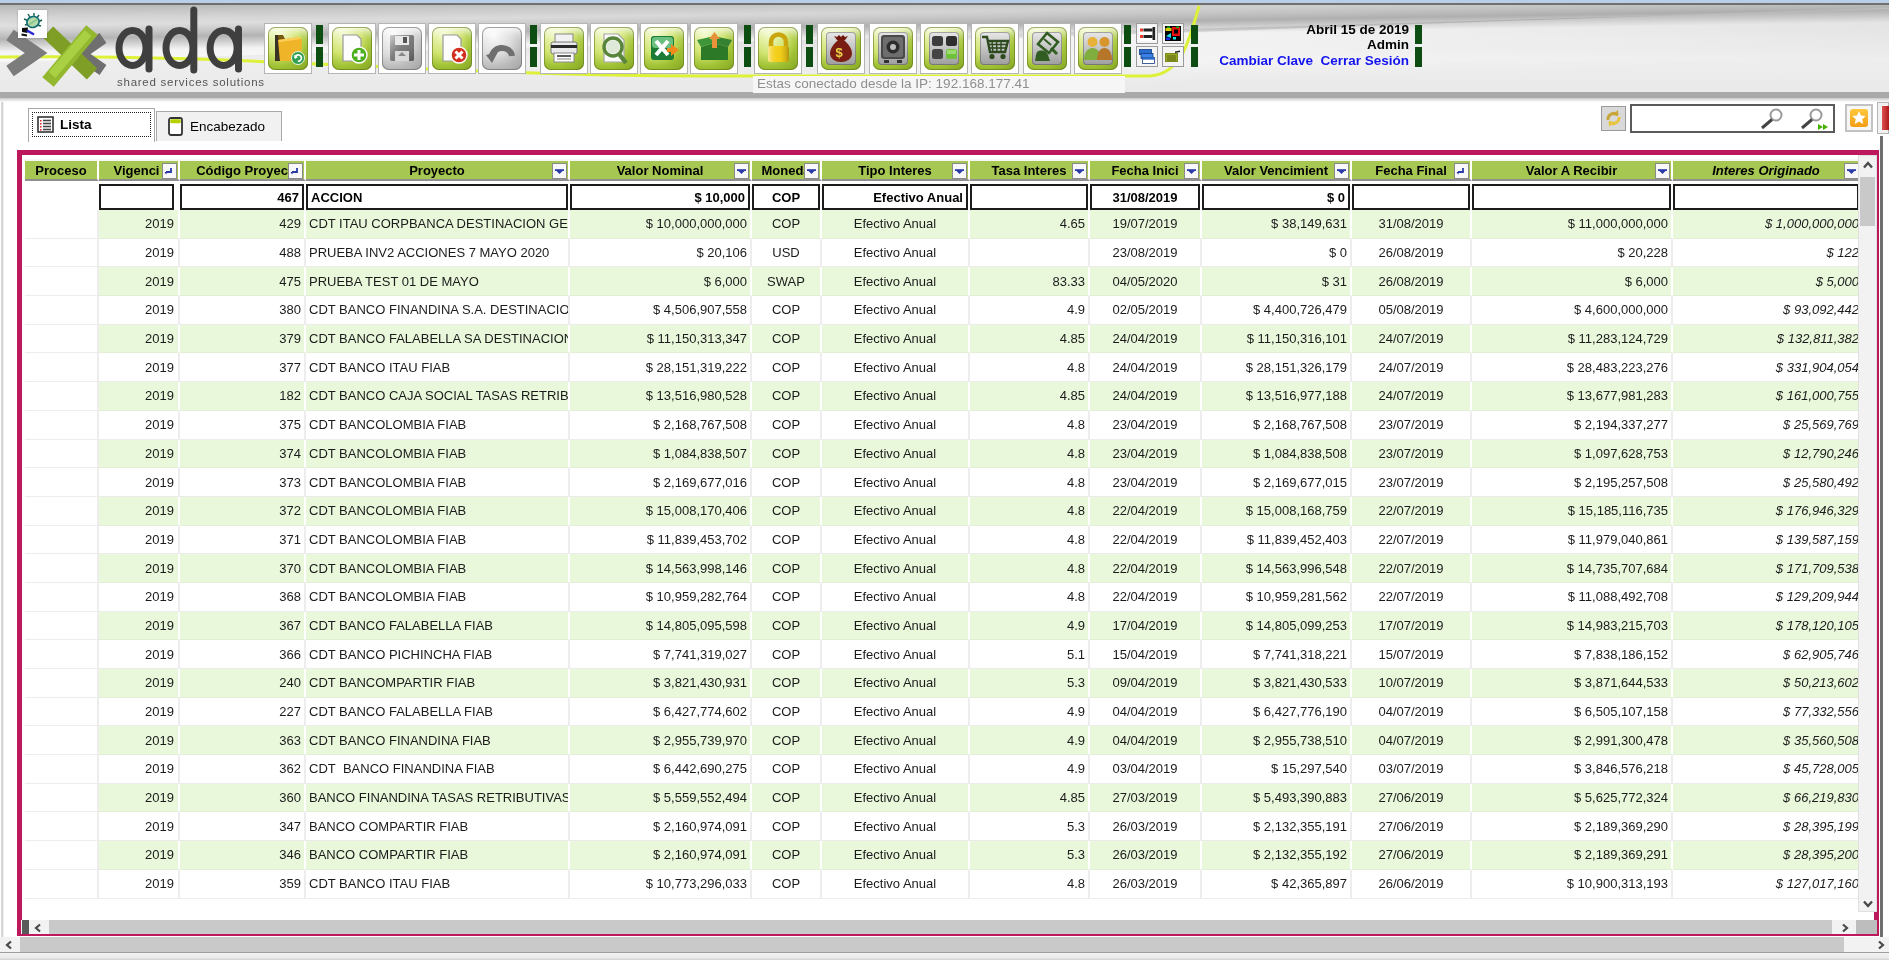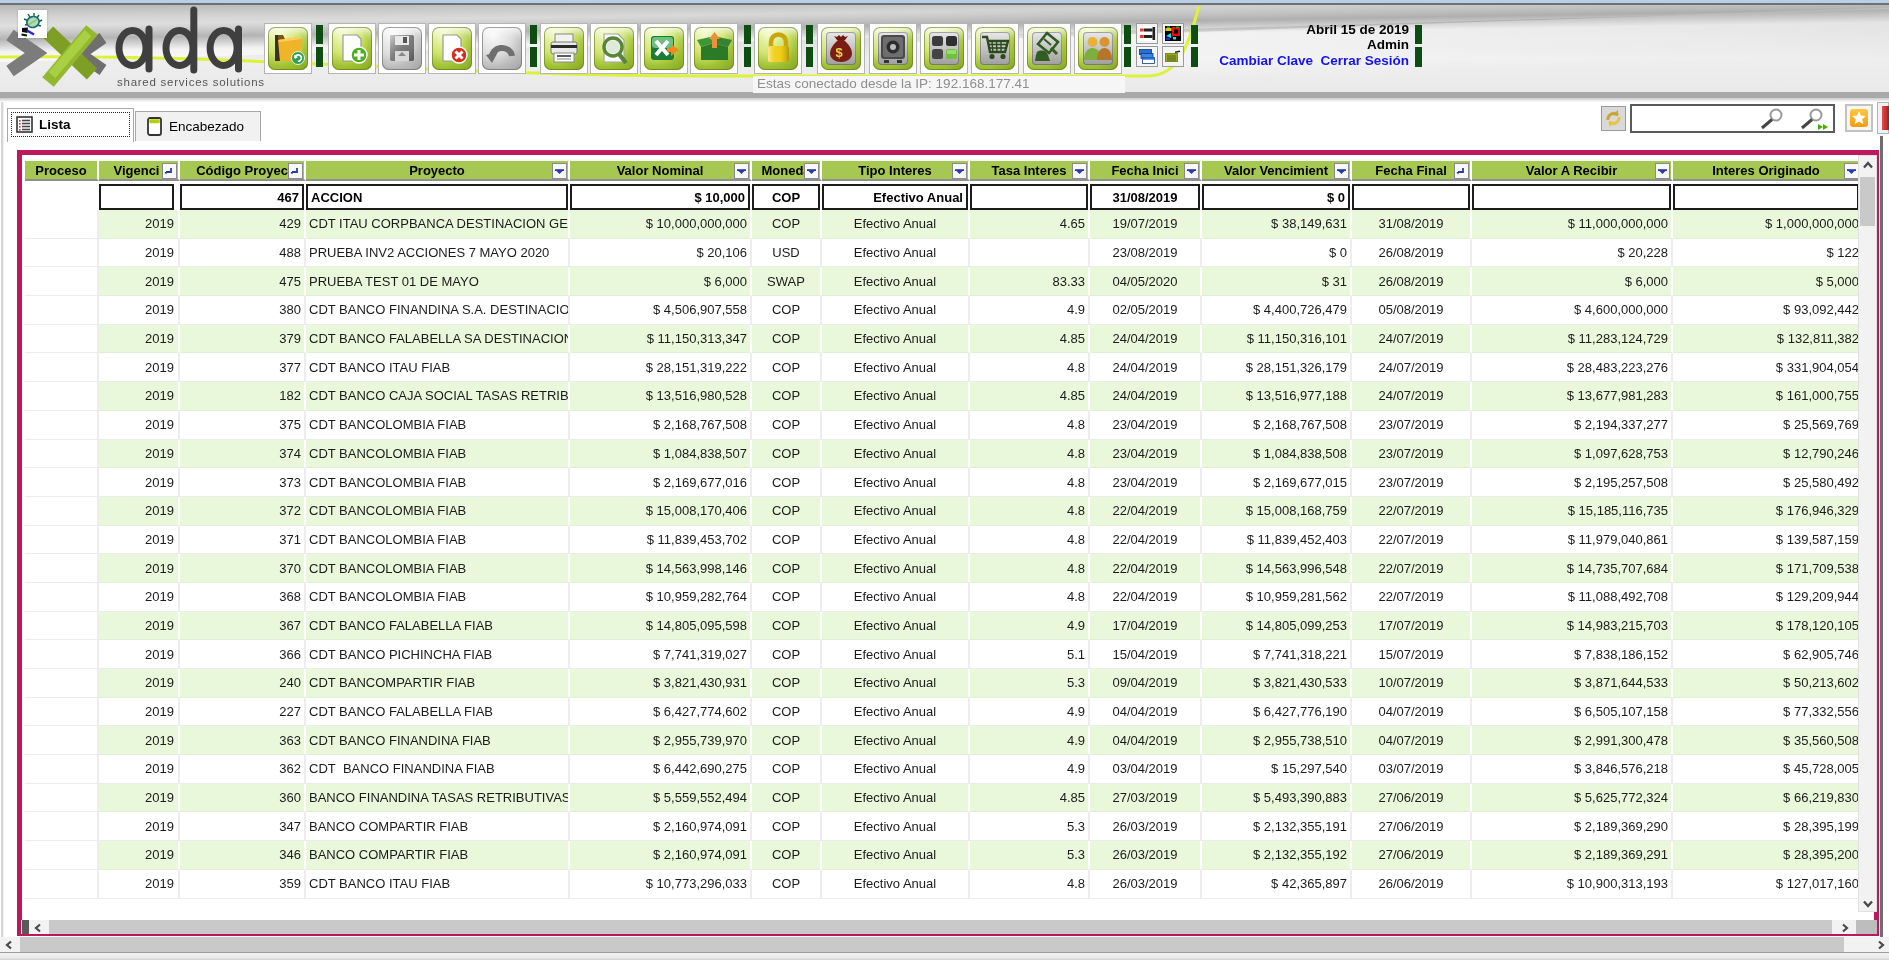--- a/index.html
+++ b/index.html
@@ -55,21 +55,21 @@
 font-size:13.5px;color:#8f8f8f;white-space:nowrap;padding-left:4px;line-height:16px;}
 
 
 #lborder{left:1px;top:102px;width:3px;height:850px;background:#d6d6d6;border-right:1px solid #efefef;}
 #rborder{left:1880px;top:136px;width:3px;height:816px;background:#6f6f6f;}
 #redsliver{left:1877px;top:102px;width:12px;height:32px;background:#f1f1f1;border:1px solid #b5b5b5;}
 #redsliver i{position:absolute;left:4px;top:3px;width:8px;height:24px;background:linear-gradient(90deg,#e05050,#a51212);display:block;}
 
 
 #tabs{left:5px;top:108px;width:700px;height:34px;}
-.tab{position:absolute;top:3px;height:30px;background:#f1f1f1;border:1px solid #a9a9a9;border-bottom:none;}
+.tab{position:absolute;top:3px;height:30px;background:#f1f1f1;border:1px solid #a9a9a9;border-bottom:none;margin-left:21px;}
 .tab.active{top:0;height:34px;background:#fff;z-index:3;}
 .tab .foc{position:absolute;left:3px;top:3px;right:3px;bottom:5px;border:1px dotted #222;}
 .tab .lbl{position:absolute;top:7px;font-size:13.5px;color:#000;white-space:nowrap;}
 .tab.active .lbl{font-weight:bold;top:8px;}
 
 
 #refreshbtn{left:1601px;top:106px;width:25px;height:25px;background:#d9d9d9;border:1px solid #9a9a9a;}
 #searchbox{left:1630px;top:104px;width:205px;height:29px;background:#fff;border:2px solid #5a5a5a;}
 #starbtn{left:1845px;top:104px;width:28px;height:28px;background:#f6f6f6;border:2px solid #c2c2c2;}
 #starbtn .inner{position:absolute;left:3px;top:3px;width:18px;height:18px;border-radius:3px;
@@ -90,21 +90,21 @@
 tr.filt td .fb.c{justify-content:center;}
 tr.d td{height:28.7px;font-size:13px;color:#1b1b1b;vertical-align:middle;border-right:2px solid #fff;border-bottom:1px solid #ececec;padding:0 3px;}
 tr.g td{background:#e9f7db;border-bottom-color:#e2eed6;}
 tr.w td{background:#fff;border-right-color:#ededed;}
 tr.d td.proc{background:#fff;border-right-color:#ededed;border-bottom-color:#ececec;}
 #gtable td.r{text-align:right;}
 #gtable tbody td:nth-child(2){padding-right:4px;}
 #gtable tbody td.last{padding-right:1px;}
 #gtable td.l{text-align:left;}
 #gtable td.c{text-align:center;}
-#gtable td.last{border-right:none;}
+#gtable td.last{border-right:none;font-style:italic;}
 .hw{position:absolute;right:1px;top:2px;width:15px;height:16px;background:#f8f8f8;border:1px solid #8a8a8a;}
 
 
 #vscroll{left:1858px;top:155px;width:19px;height:757px;background:#f2f2f2;border:1px solid #e0e0e0;}
 #vthumb{position:absolute;left:1px;top:21px;width:15px;height:49px;background:#c9c9c9;}
 #hscroll1{left:21px;top:920px;width:1856px;height:14px;background:#f2f2f2;}
 #hs1block{position:absolute;left:1px;top:0;width:7px;height:14px;background:#5a5a5a;}
 #hs1track{position:absolute;left:28px;top:0;width:1783px;height:14px;background:#c9c9c9;}
 #hs1corner{position:absolute;left:1835px;top:0;width:21px;height:14px;background:#bdbdbd;}
 #hscroll2{left:0;top:937px;width:1889px;height:15px;background:#f2f2f2;}

